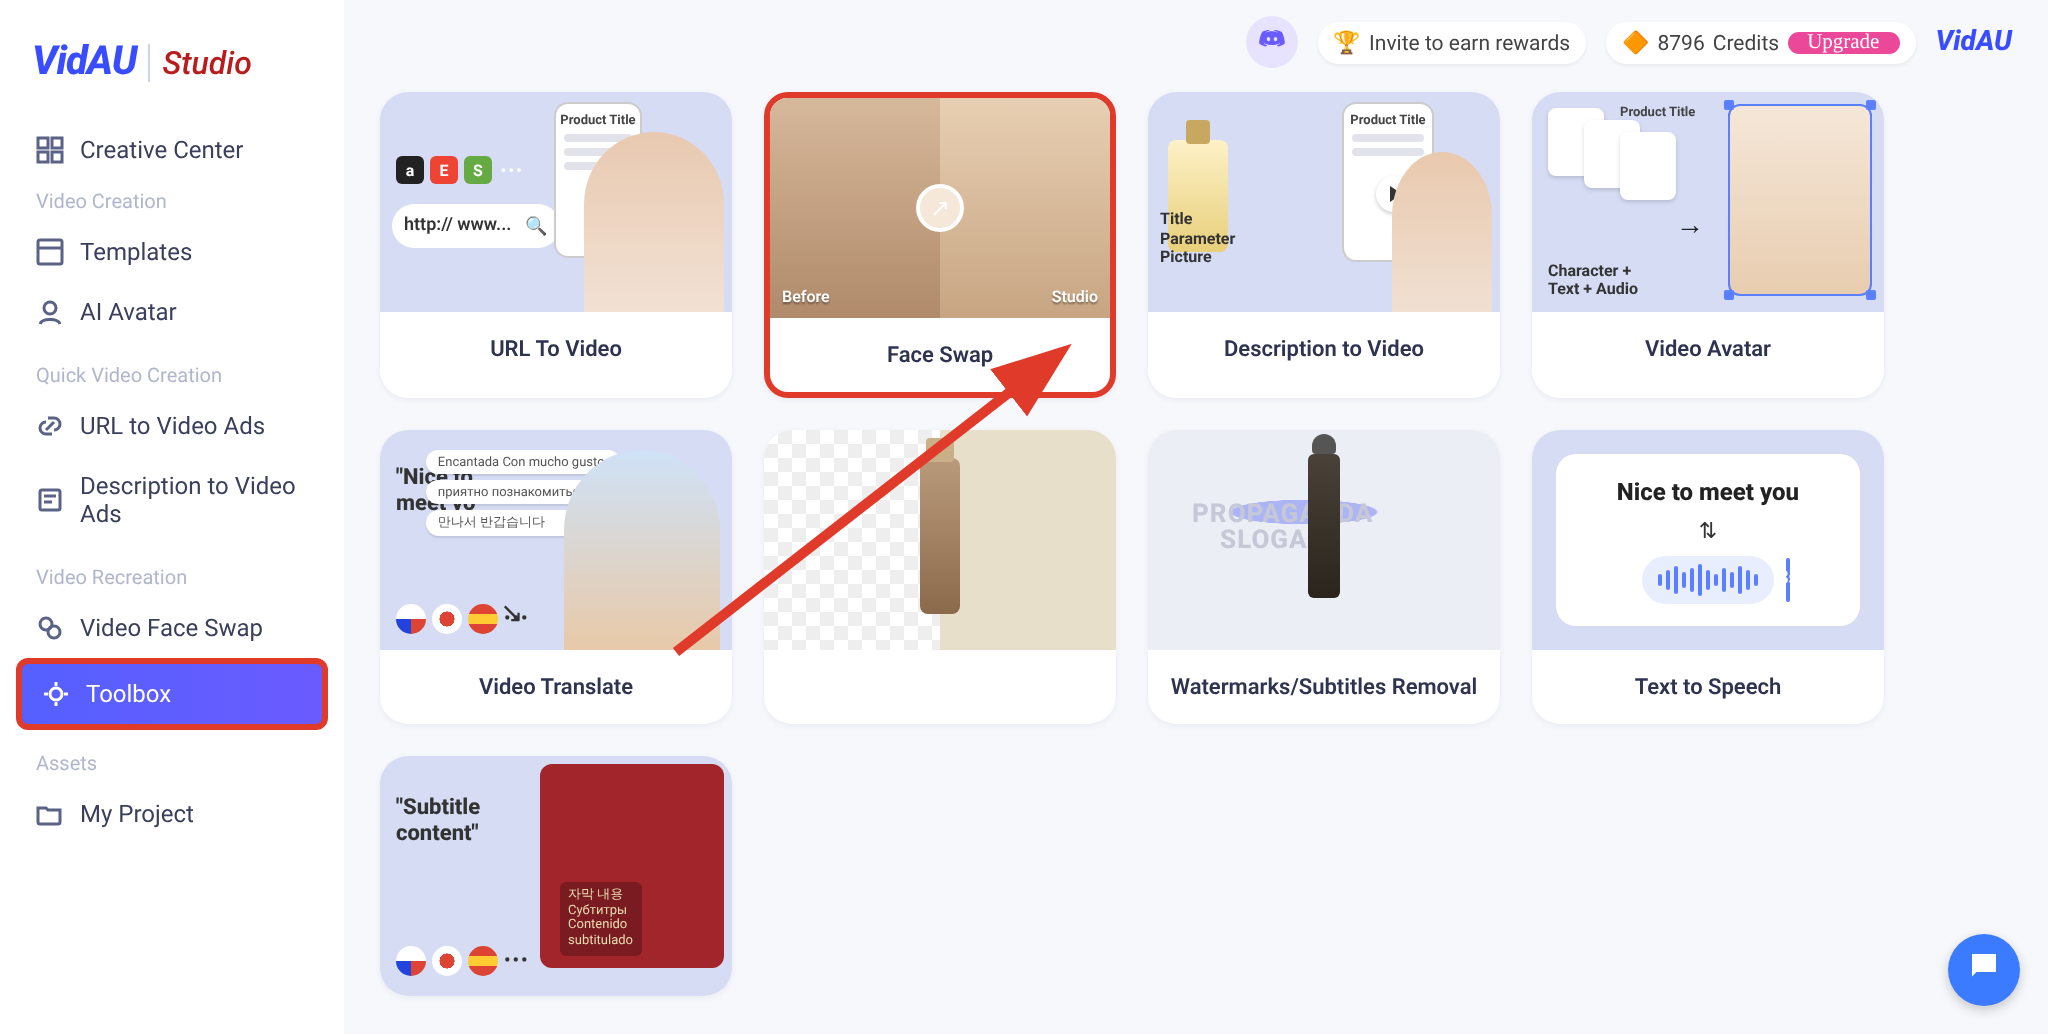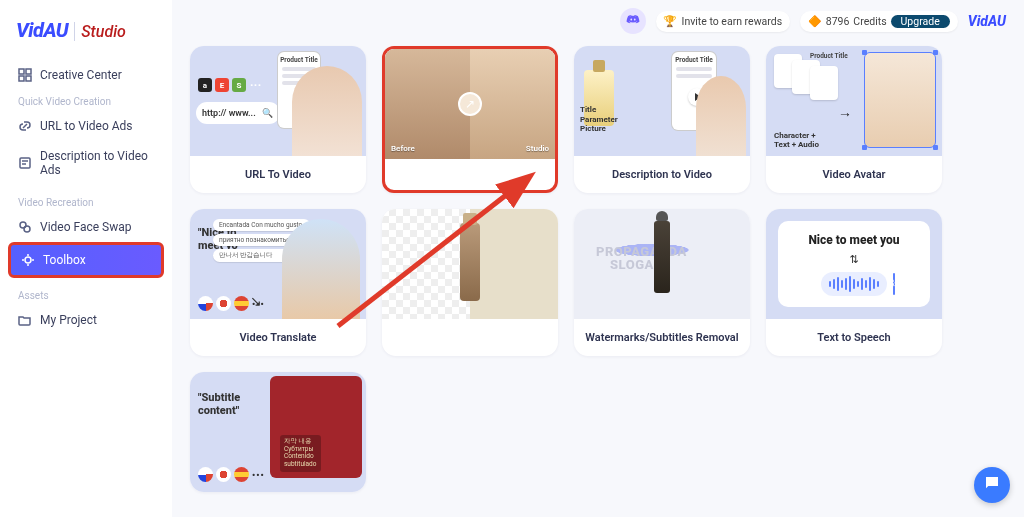--- a/index.html
+++ b/index.html
@@ -18,21 +18,21 @@
   .nav-item.active { background: linear-gradient(90deg,#5560ff,#6a5bff); color: #fff; }
   .nav-item.active .icon { color: #fff; }
   .nav-item.highlight-box { border: 3px solid #e03a2a; border-radius: 6px; }
 
   
   .main { flex: 1; position: relative; padding: 0 18px 18px; overflow: hidden; }
   .topbar { position: absolute; top: 8px; right: 18px; display: flex; align-items: center; gap: 10px; }
   .discord-btn { width: 26px; height: 26px; border-radius: 50%; background: #e7e3ff; display: flex; align-items: center; justify-content: center; }
   .pill { display: inline-flex; align-items: center; gap: 4px; background: #fff; border-radius: 14px; padding: 4px 8px; font-size: 10.5px; color: #444; box-shadow: 0 1px 2px rgba(0,0,0,.06); }
   .pill .emoji { font-size: 11px; }
-  .upgrade-pill { background: #0c4a6e; color: #fff; border-radius: 14px; padding: 0 10px; font-size: 10.5px; cursor: pointer; }
+  .upgrade-pill { background: #ec4899; color: #fff; border-radius: 14px; padding: 0 10px; font-size: 10.5px; cursor: pointer; font-family: Liberation Serif, serif; }
   .brand-top { font-weight: 800; font-style: italic; font-size: 14px; color: #3a4cff; }
 
   .grid { margin-top: 46px; display: grid; grid-template-columns: repeat(4, 176px); gap: 16px; }
   .card { width: 176px; border-radius: 14px; background: #fff; overflow: hidden; box-shadow: 0 1px 3px rgba(30,40,90,.06); cursor: pointer; }
   .card-thumb { height: 110px; background: #d5dcf4; position: relative; overflow: hidden; }
   .card-title { text-align: center; font-size: 11px; font-weight: 600; color: #2e3350; padding: 12px 4px; }
   .card.highlight-card { border: 3px solid #e03a2a; border-radius: 12px; }
   
   .urlvid-pill { position:absolute; left:6px; top:56px; width:84px; height:22px; background:#fff; border-radius:11px; display:flex; align-items:center; font-size:9px; color:#333; padding:0 6px 0 6px; font-weight:600; gap:2px; }
   .urlvid-logos { position:absolute; left:8px; top:32px; display:flex; gap:3px; }
@@ -126,20 +126,41 @@
         <svg width="14" height="14" viewBox="0 0 14 14" fill="none" stroke="currentColor" stroke-width="1.5">
             <rect x="1" y="1" width="5" height="5"></rect>
             <rect x="8" y="1" width="5" height="5"></rect>
             <rect x="1" y="8" width="5" height="5"></rect>
             <rect x="8" y="8" width="5" height="5"></rect>
           </svg>
       </span>
       <span>Creative Center</span>
     </div>
 
+    <div class="nav-section">
+      <div class="nav-heading">Video Creation</div>
+      <div class="nav-item">
+        <span class="icon">
+            <svg width="14" height="14" viewBox="0 0 14 14" fill="none" stroke="currentColor" stroke-width="1.5">
+              <rect x="1" y="1" width="12" height="12" rx="1"></rect>
+              <line x1="1" y1="5" x2="13" y2="5"></line>
+            </svg>
+          </span>
+        <span>Templates</span>
+      </div>
+      <div class="nav-item">
+        <span class="icon">
+            <svg width="14" height="14" viewBox="0 0 14 14" fill="none" stroke="currentColor" stroke-width="1.5">
+              <circle cx="7" cy="5" r="3"></circle>
+              <path d="M2 13c1-3 9-3 10 0"></path>
+            </svg>
+          </span>
+        <span>AI Avatar</span>
+      </div>
+    </div>
 
     <div class="nav-section">
       <div class="nav-heading">Quick Video Creation</div>
       <div class="nav-item">
         <span class="icon">
             <svg width="14" height="14" viewBox="0 0 14 14" fill="none" stroke="currentColor" stroke-width="1.5">
               <path d="M5 9l4-4M6 3h3a3 3 0 010 6M8 11H5a3 3 0 010-6"></path>
             </svg>
           </span>
         <span>URL to Video Ads</span>
@@ -247,20 +268,21 @@
             <div class="fs-half">
                 <div class="fs-tag">Before</div>
               </div>
             <div class="fs-half right">
                 <div class="fs-tag" style="left:auto;right:6px">Studio</div>
               </div>
           </div>
           <div class="fs-face"></div>
           <div class="fs-arrow">↗</div>
         </div>
+        <div class="card-title">Face Swap</div>
       </div>
 
       <div class="card">
         <div class="card-thumb">
           <div class="dtv-bottle"></div>
           <div class="dtv-text" style="white-space:pre-line">Title
 Parameter
 Picture</div>
           <div class="dtv-phone">
             <div class="phone-label">Product Title</div>

